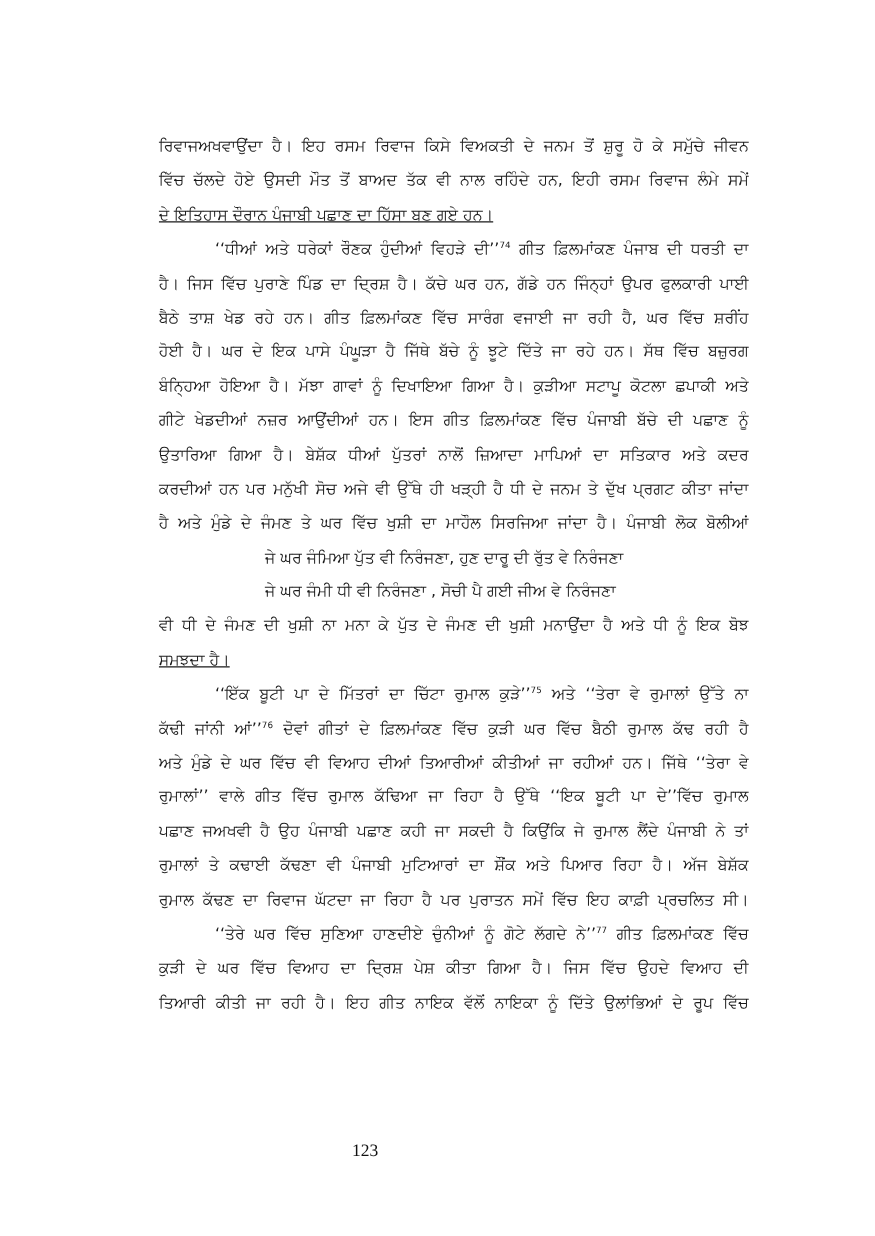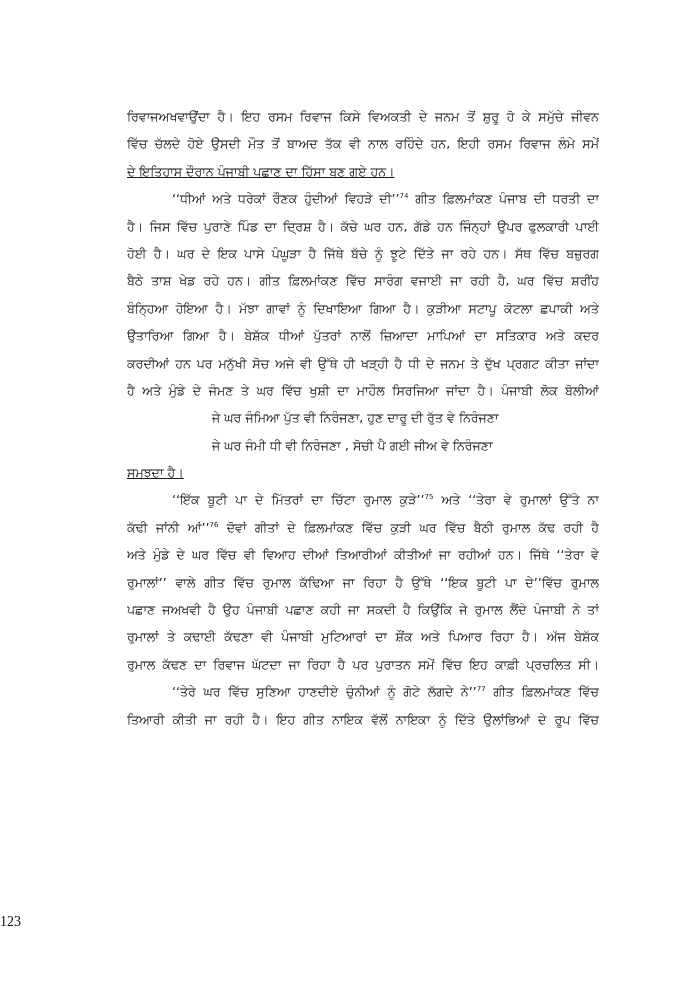--- a/index.html
+++ b/index.html
@@ -16,53 +16,56 @@
   }
   .line {
     display: block; height: 27.4px; white-space: nowrap; text-align-last: justify; text-align: justify;
     overflow: hidden;
   }
   .line.last { text-align-last: left; text-decoration: underline; }
   .line.indent { padding-left: 45px; }
   .line.verse { padding-left: 85px; text-align-last: left; }
   sup { font-size: 7px; vertical-align: 5px; line-height: 0; }
   .page-number {
-    position: absolute; left: 0; width: 584px; top: 914px; 
+    position: absolute; left: 0; width: 584px; top: 914px; text-align: center;
     font-family: "Liberation Serif", serif; font-size: 14px; color: #111;
   }
 </style>
 </head>
 <body>
 
 <div class="page">
   <div class="text">
     <span class="line">ਰਿਵਾਜਅਖਵਾਉਂਦਾ ਹੈ। ਇਹ ਰਸਮ ਰਿਵਾਜ ਕਿਸੇ ਵਿਅਕਤੀ ਦੇ ਜਨਮ ਤੋਂ ਸ਼ੁਰੂ ਹੋ ਕੇ ਸਮੁੱਚੇ ਜੀਵਨ</span>
     <span class="line">ਵਿੱਚ ਚੱਲਦੇ ਹੋਏ ਉਸਦੀ ਮੌਤ ਤੋਂ ਬਾਅਦ ਤੱਕ ਵੀ ਨਾਲ ਰਹਿੰਦੇ ਹਨ, ਇਹੀ ਰਸਮ ਰਿਵਾਜ ਲੰਮੇ ਸਮੇਂ</span>
     <span class="line last">ਦੇ ਇਤਿਹਾਸ ਦੌਰਾਨ ਪੰਜਾਬੀ ਪਛਾਣ ਦਾ ਹਿੱਸਾ ਬਣ ਗਏ ਹਨ।</span>
 
     <span class="line indent"><span>‘‘ਧੀਆਂ ਅਤੇ ਧਰੇਕਾਂ ਰੌਣਕ ਹੁੰਦੀਆਂ ਵਿਹੜੇ ਦੀ’’</span><sup>74</sup><span> ਗੀਤ ਫ਼ਿਲਮਾਂਕਣ ਪੰਜਾਬ ਦੀ ਧਰਤੀ ਦਾ</span></span>
     <span class="line">ਹੈ। ਜਿਸ ਵਿੱਚ ਪੁਰਾਣੇ ਪਿੰਡ ਦਾ ਦ੍ਰਿਸ਼ ਹੈ। ਕੱਚੇ ਘਰ ਹਨ, ਗੱਡੇ ਹਨ ਜਿੰਨ੍ਹਾਂ ਉਪਰ ਫੁਲਕਾਰੀ ਪਾਈ</span>
+    <span class="line">ਬੈਠੇ ਤਾਸ਼ ਖੇਡ ਰਹੇ ਹਨ। ਗੀਤ ਫ਼ਿਲਮਾਂਕਣ ਵਿੱਚ ਸਾਰੰਗ ਵਜਾਈ ਜਾ ਰਹੀ ਹੈ, ਘਰ ਵਿੱਚ ਸ਼ਰੀਂਹ</span>
     <span class="line">ਹੋਈ ਹੈ। ਘਰ ਦੇ ਇਕ ਪਾਸੇ ਪੰਘੂੜਾ ਹੈ ਜਿੱਥੇ ਬੱਚੇ ਨੂੰ ਝੂਟੇ ਦਿੱਤੇ ਜਾ ਰਹੇ ਹਨ। ਸੱਥ ਵਿੱਚ ਬਜ਼ੁਰਗ</span>
-    <span class="line">ਬੈਠੇ ਤਾਸ਼ ਖੇਡ ਰਹੇ ਹਨ। ਗੀਤ ਫ਼ਿਲਮਾਂਕਣ ਵਿੱਚ ਸਾਰੰਗ ਵਜਾਈ ਜਾ ਰਹੀ ਹੈ, ਘਰ ਵਿੱਚ ਸ਼ਰੀਂਹ</span>
     <span class="line">ਬੰਨ੍ਹਿਆ ਹੋਇਆ ਹੈ। ਮੱਝਾ ਗਾਵਾਂ ਨੂੰ ਦਿਖਾਇਆ ਗਿਆ ਹੈ। ਕੁੜੀਆ ਸਟਾਪੂ ਕੋਟਲਾ ਛਪਾਕੀ ਅਤੇ</span>
+    <span class="line">ਗੀਟੇ ਖੇਡਦੀਆਂ ਨਜ਼ਰ ਆਉਂਦੀਆਂ ਹਨ। ਇਸ ਗੀਤ ਫ਼ਿਲਮਾਂਕਣ ਵਿੱਚ ਪੰਜਾਬੀ ਬੱਚੇ ਦੀ ਪਛਾਣ ਨੂੰ</span>
     <span class="line">ਉਤਾਰਿਆ ਗਿਆ ਹੈ। ਬੇਸ਼ੱਕ ਧੀਆਂ ਪੁੱਤਰਾਂ ਨਾਲੋਂ ਜ਼ਿਆਦਾ ਮਾਪਿਆਂ ਦਾ ਸਤਿਕਾਰ ਅਤੇ ਕਦਰ</span>
     <span class="line">ਕਰਦੀਆਂ ਹਨ ਪਰ ਮਨੁੱਖੀ ਸੋਚ ਅਜੇ ਵੀ ਉੱਥੇ ਹੀ ਖੜ੍ਹੀ ਹੈ ਧੀ ਦੇ ਜਨਮ ਤੇ ਦੁੱਖ ਪ੍ਰਗਟ ਕੀਤਾ ਜਾਂਦਾ</span>
     <span class="line">ਹੈ ਅਤੇ ਮੁੰਡੇ ਦੇ ਜੰਮਣ ਤੇ ਘਰ ਵਿੱਚ ਖੁਸ਼ੀ ਦਾ ਮਾਹੌਲ ਸਿਰਜਿਆ ਜਾਂਦਾ ਹੈ। ਪੰਜਾਬੀ ਲੋਕ ਬੋਲੀਆਂ</span>
 
     <span class="line verse">ਜੇ ਘਰ ਜੰਮਿਆ ਪੁੱਤ ਵੀ ਨਿਰੰਜਣਾ, ਹੁਣ ਦਾਰੂ ਦੀ ਰੁੱਤ ਵੇ ਨਿਰੰਜਣਾ</span>
     <span class="line verse">ਜੇ ਘਰ ਜੰਮੀ ਧੀ ਵੀ ਨਿਰੰਜਣਾ , ਸੋਚੀ ਪੈ ਗਈ ਜੀਅ ਵੇ ਨਿਰੰਜਣਾ</span>
 
+    <span class="line">ਵੀ ਧੀ ਦੇ ਜੰਮਣ ਦੀ ਖੁਸ਼ੀ ਨਾ ਮਨਾ ਕੇ ਪੁੱਤ ਦੇ ਜੰਮਣ ਦੀ ਖੁਸ਼ੀ ਮਨਾਉਂਦਾ ਹੈ ਅਤੇ ਧੀ ਨੂੰ ਇਕ ਬੋਝ</span>
     <span class="line last">ਸਮਝਦਾ ਹੈ।</span>
 
     <span class="line indent"><span>‘‘ਇੱਕ ਬੂਟੀ ਪਾ ਦੇ ਮਿੱਤਰਾਂ ਦਾ ਚਿੱਟਾ ਰੁਮਾਲ ਕੁੜੇ’’</span><sup>75</sup><span> ਅਤੇ ‘‘ਤੇਰਾ ਵੇ ਰੁਮਾਲਾਂ ਉੱਤੇ ਨਾ</span></span>
     <span class="line"><span>ਕੱਢੀ ਜਾਂਨੀ ਆਂ’’</span><sup>76</sup><span> ਦੋਵਾਂ ਗੀਤਾਂ ਦੇ ਫ਼ਿਲਮਾਂਕਣ ਵਿੱਚ ਕੁੜੀ ਘਰ ਵਿੱਚ ਬੈਠੀ ਰੁਮਾਲ ਕੱਢ ਰਹੀ ਹੈ</span></span>
     <span class="line">ਅਤੇ ਮੁੰਡੇ ਦੇ ਘਰ ਵਿੱਚ ਵੀ ਵਿਆਹ ਦੀਆਂ ਤਿਆਰੀਆਂ ਕੀਤੀਆਂ ਜਾ ਰਹੀਆਂ ਹਨ। ਜਿੱਥੇ ‘‘ਤੇਰਾ ਵੇ</span>
     <span class="line">ਰੁਮਾਲਾਂ’’ ਵਾਲੇ ਗੀਤ ਵਿੱਚ ਰੁਮਾਲ ਕੱਢਿਆ ਜਾ ਰਿਹਾ ਹੈ ਉੱਥੇ ‘‘ਇਕ ਬੂਟੀ ਪਾ ਦੇ’’ਵਿੱਚ ਰੁਮਾਲ</span>
     <span class="line">ਪਛਾਣ ਜਅਖਵੀ ਹੈ ਉਹ ਪੰਜਾਬੀ ਪਛਾਣ ਕਹੀ ਜਾ ਸਕਦੀ ਹੈ ਕਿਉਂਕਿ ਜੇ ਰੁਮਾਲ ਲੈਂਦੇ ਪੰਜਾਬੀ ਨੇ ਤਾਂ</span>
     <span class="line">ਰੁਮਾਲਾਂ ਤੇ ਕਢਾਈ ਕੱਢਣਾ ਵੀ ਪੰਜਾਬੀ ਮੁਟਿਆਰਾਂ ਦਾ ਸ਼ੌਂਕ ਅਤੇ ਪਿਆਰ ਰਿਹਾ ਹੈ। ਅੱਜ ਬੇਸ਼ੱਕ</span>
     <span class="line">ਰੁਮਾਲ ਕੱਢਣ ਦਾ ਰਿਵਾਜ ਘੱਟਦਾ ਜਾ ਰਿਹਾ ਹੈ ਪਰ ਪੁਰਾਤਨ ਸਮੇਂ ਵਿੱਚ ਇਹ ਕਾਫ਼ੀ ਪ੍ਰਚਲਿਤ ਸੀ।</span>
 
     <span class="line indent"><span>‘‘ਤੇਰੇ ਘਰ ਵਿੱਚ ਸੁਣਿਆ ਹਾਣਦੀਏ ਚੁੰਨੀਆਂ ਨੂੰ ਗੋਟੇ ਲੱਗਦੇ ਨੇ’’</span><sup>77</sup><span> ਗੀਤ ਫ਼ਿਲਮਾਂਕਣ ਵਿੱਚ</span></span>
+    <span class="line">ਕੁੜੀ ਦੇ ਘਰ ਵਿੱਚ ਵਿਆਹ ਦਾ ਦ੍ਰਿਸ਼ ਪੇਸ਼ ਕੀਤਾ ਗਿਆ ਹੈ। ਜਿਸ ਵਿੱਚ ਉਹਦੇ ਵਿਆਹ ਦੀ</span>
     <span class="line">ਤਿਆਰੀ ਕੀਤੀ ਜਾ ਰਹੀ ਹੈ। ਇਹ ਗੀਤ ਨਾਇਕ ਵੱਲੋਂ ਨਾਇਕਾ ਨੂੰ ਦਿੱਤੇ ਉਲਾਂਭਿਆਂ ਦੇ ਰੂਪ ਵਿੱਚ</span>
   </div>
 
   <div class="page-number">123</div>
 </div>
 
 </body></html>

